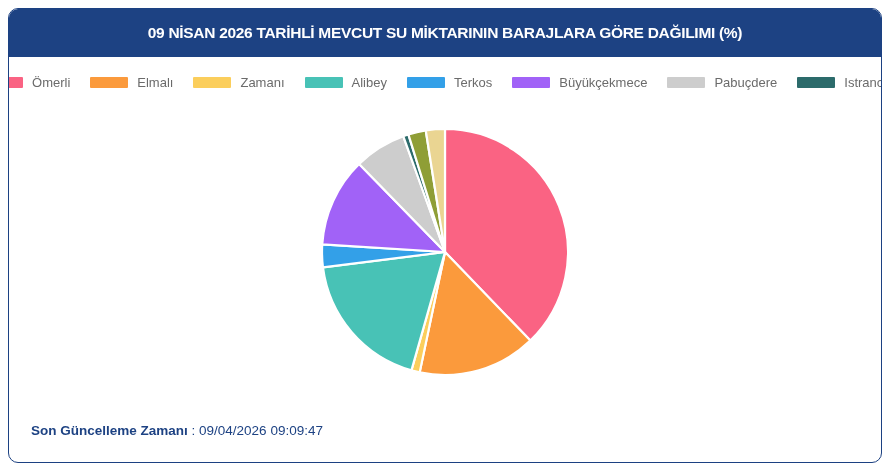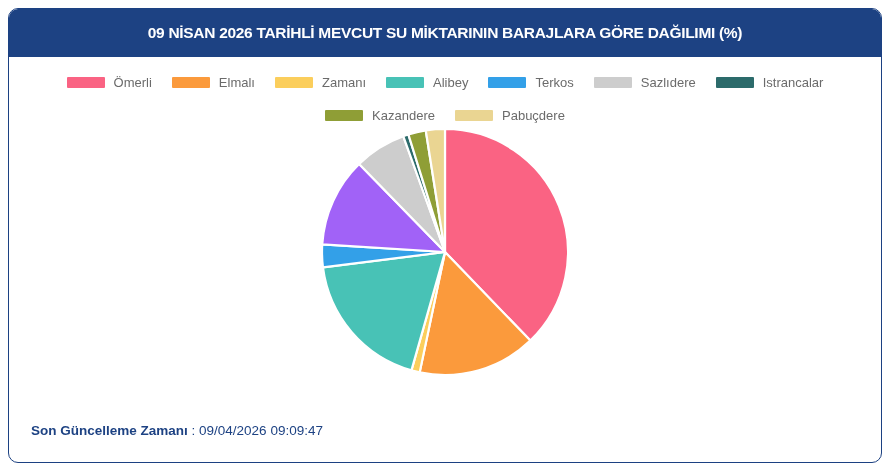--- a/index.html
+++ b/index.html
@@ -136,36 +136,30 @@
           </div>
           <div class="legend-item">
             <span class="legend-swatch" style="background: rgb(72, 194, 182);"></span>
             <span class="legend-label">Alibey</span>
           </div>
           <div class="legend-item">
             <span class="legend-swatch" style="background: rgb(51, 160, 232);"></span>
             <span class="legend-label">Terkos</span>
           </div>
           <div class="legend-item">
+            <span class="legend-swatch" style="background: rgb(161, 98, 247);"></span>
+            <span class="legend-label">Büyükçekmece</span>
+          </div>
+          <div class="legend-item">
             <span class="legend-swatch" style="background: rgb(205, 205, 205);"></span>
-            <span class="legend-label">Sazlıdere</span>
+            <span class="legend-label">Pabuçdere</span>
           </div>
           <div class="legend-item">
             <span class="legend-swatch" style="background: rgb(44, 107, 107);"></span>
             <span class="legend-label">Istrancalar</span>
-          </div>
-        </div>
-      <div class="legend-row">
-          <div class="legend-item">
-            <span class="legend-swatch" style="background: rgb(143, 158, 54);"></span>
-            <span class="legend-label">Kazandere</span>
-          </div>
-          <div class="legend-item">
-            <span class="legend-swatch" style="background: rgb(234, 213, 146);"></span>
-            <span class="legend-label">Pabuçdere</span>
           </div>
         </div>
     </div>
 
     <div class="pie-wrap">
       <svg class="pie-svg" width="260" height="250" viewBox="0 0 260 250">
           <path d="M 130 125 L 130.00 2.00 A 123 123 0 0 1 215.32 213.60 Z" fill="#fa6383" stroke="#ffffff" stroke-width="2.2" stroke-linejoin="round"></path>
           <path d="M 130 125 L 215.32 213.60 A 123 123 0 0 1 104.68 245.37 Z" fill="#fb9a3c" stroke="#ffffff" stroke-width="2.2" stroke-linejoin="round"></path>
           <path d="M 130 125 L 104.68 245.37 A 123 123 0 0 1 96.43 243.33 Z" fill="#fbce5c" stroke="#ffffff" stroke-width="2.2" stroke-linejoin="round"></path>
           <path d="M 130 125 L 96.43 243.33 A 123 123 0 0 1 7.97 140.42 Z" fill="#48c2b6" stroke="#ffffff" stroke-width="2.2" stroke-linejoin="round"></path>

